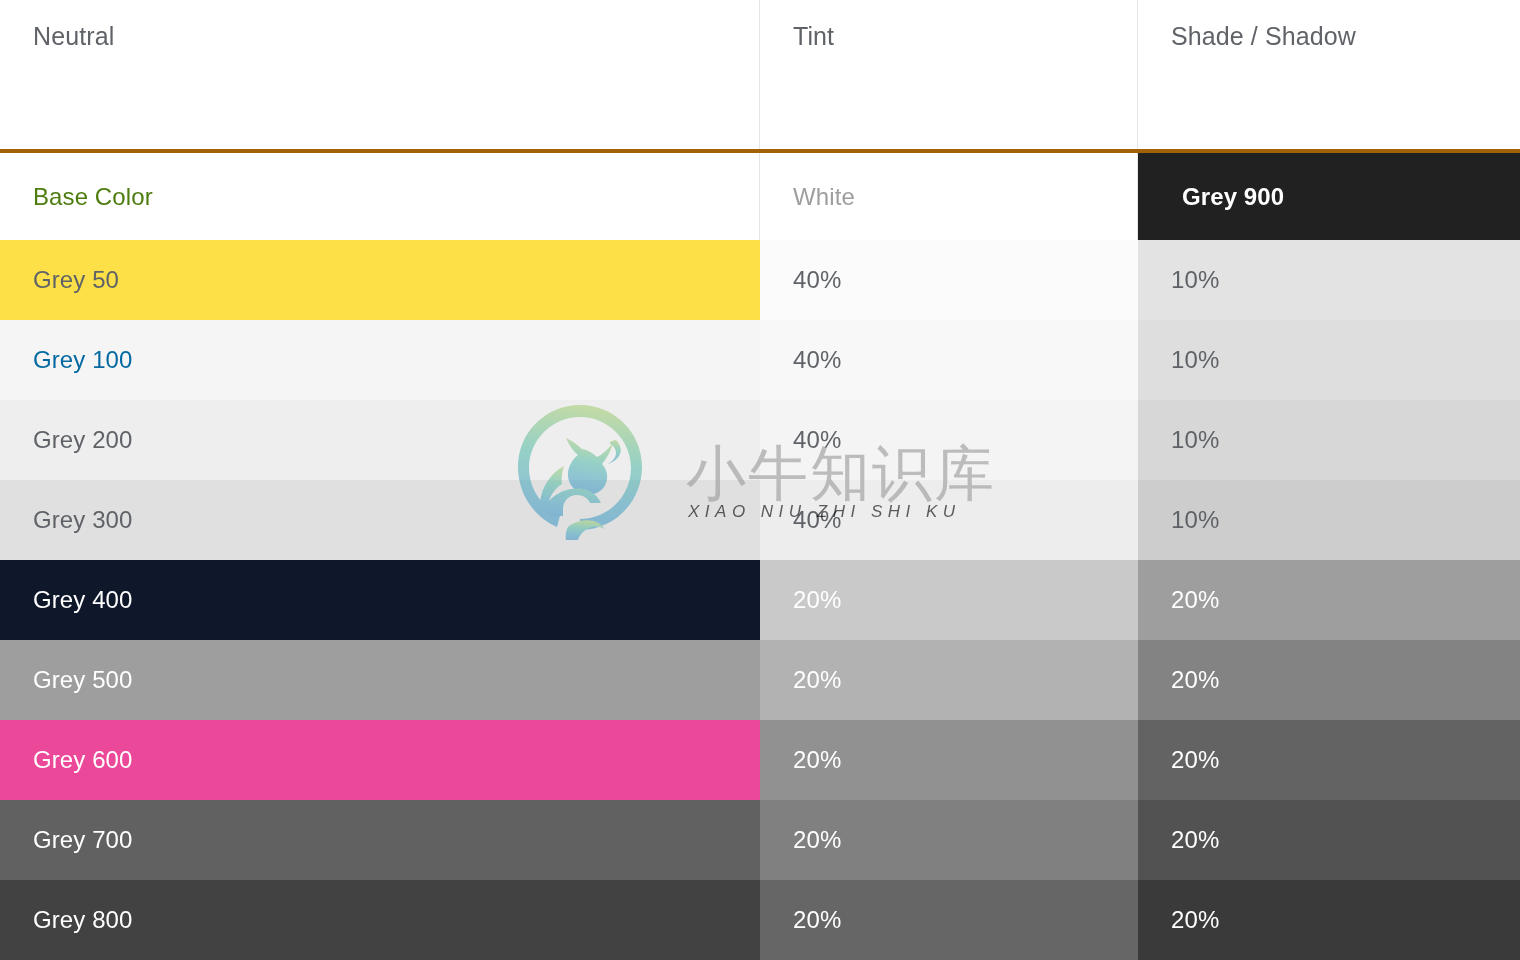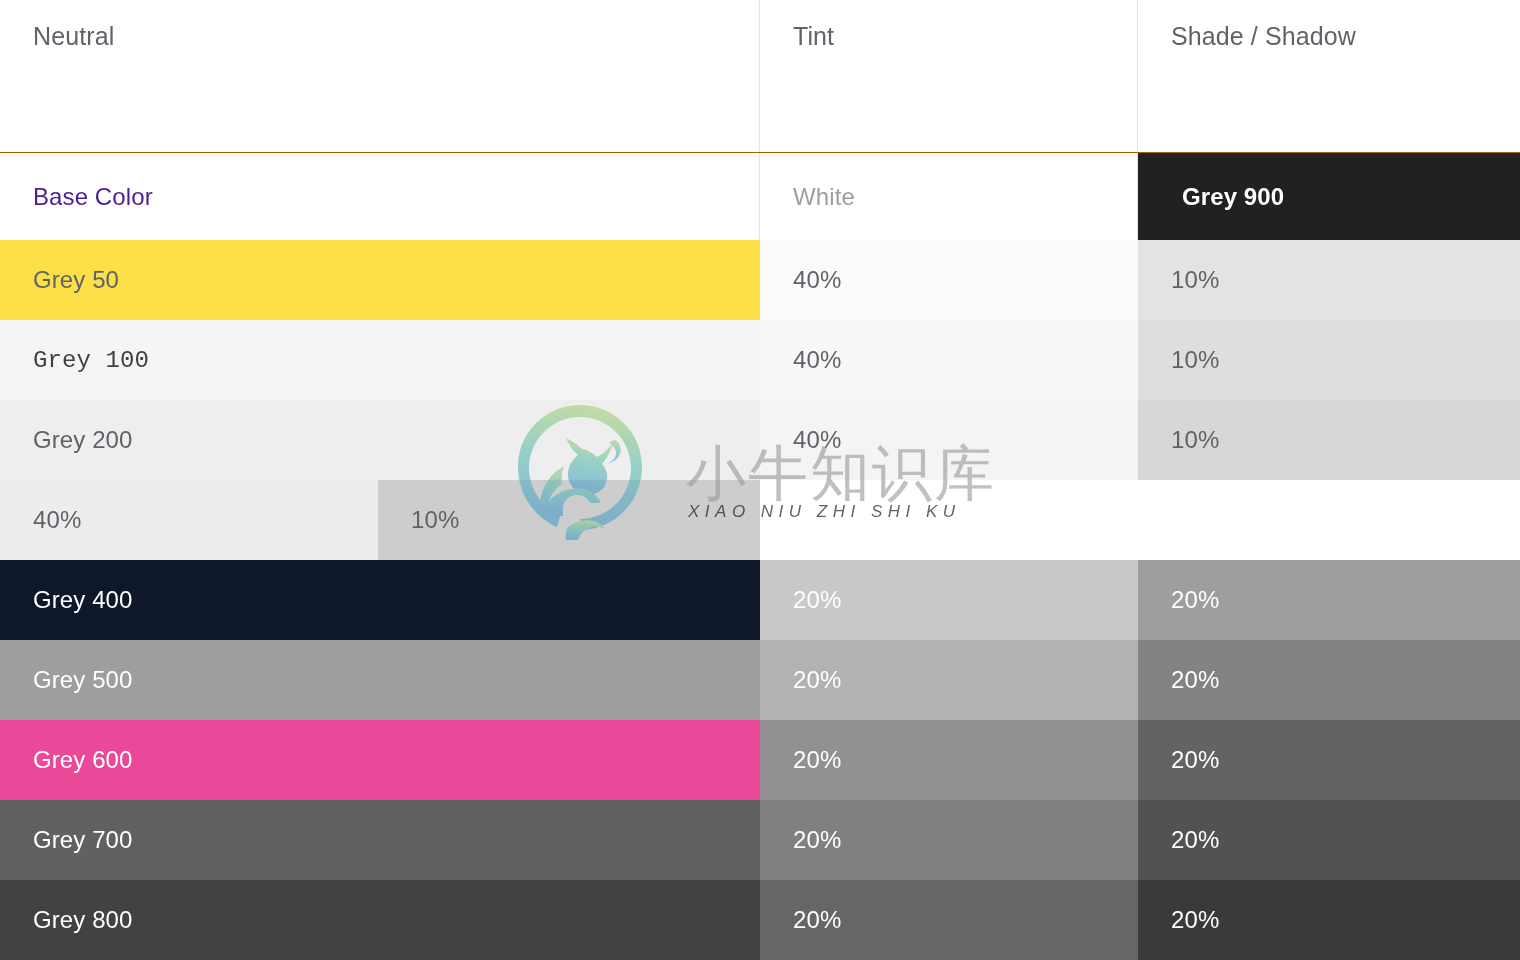--- a/index.html
+++ b/index.html
@@ -18,21 +18,21 @@
     height: 960px;
     background: #ffffff;
   }
 
   
   .header-row {
     position: relative;
     display: flex;
     height: 153px;
     background: #ffffff;
-    border-bottom: 1px solid #a16207;
+    border-bottom: 4px solid #a16207;
   }
   .header-cell {
     display: flex;
     align-items: flex-start;
     padding-top: 22px;
     font-size: 25px;
     color: #5f6368;
     font-weight: 400;
     letter-spacing: 0.1px;
   }
@@ -121,21 +121,21 @@
     <div class="header-cell col-tint">
         <span>Tint</span>
       </div>
     <div class="header-cell col-shade">
         <span>Shade / Shadow</span>
       </div>
   </div>
 
   <div id="rows-container">
       <div class="row base-row">
-        <div class="cell c-base" style="background: rgb(255, 255, 255); color: #4c1d95;">
+        <div class="cell c-base" style="background: rgb(255, 255, 255); color: #4d7c0f;">
           <span>Base Color</span>
         </div>
         <div class="cell c-tint" style="background: rgb(255, 255, 255); color: rgb(158, 158, 158);">
           <span>White</span>
         </div>
         <div class="cell c-shade" style="background: rgb(33, 33, 33); color: rgb(255, 255, 255); font-weight: 700; padding-left: 44px;">
           <span>Grey 900</span>
         </div>
       </div>
       <div class="row">
@@ -143,21 +143,21 @@
           <span>Grey 50</span>
         </div>
         <div class="cell c-tint" style="background: rgb(251, 251, 251); color: rgb(95, 99, 104);">
           <span>40%</span>
         </div>
         <div class="cell c-shade" style="background: rgb(227, 227, 227); color: rgb(95, 99, 104);">
           <span>10%</span>
         </div>
       </div>
       <div class="row">
-        <div class="cell c-base" style="background: rgb(245, 245, 245); color: #404040; font-family: Liberation Mono, monospace;">
+        <div class="cell c-base" style="background: rgb(245, 245, 245); color: #0369a1;">
           <span>Grey 100</span>
         </div>
         <div class="cell c-tint" style="background: rgb(248, 248, 248); color: rgb(95, 99, 104);">
           <span>40%</span>
         </div>
         <div class="cell c-shade" style="background: rgb(222, 222, 222); color: rgb(95, 99, 104);">
           <span>10%</span>
         </div>
       </div>
       <div class="row">
@@ -165,20 +165,23 @@
           <span>Grey 200</span>
         </div>
         <div class="cell c-tint" style="background: rgb(244, 244, 244); color: rgb(95, 99, 104);">
           <span>40%</span>
         </div>
         <div class="cell c-shade" style="background: rgb(215, 215, 215); color: rgb(95, 99, 104);">
           <span>10%</span>
         </div>
       </div>
       <div class="row">
+        <div class="cell c-base" style="background: rgb(224, 224, 224); color: rgb(95, 99, 104);">
+          <span>Grey 300</span>
+        </div>
         <div class="cell c-tint" style="background: rgb(237, 237, 237); color: rgb(95, 99, 104);">
           <span>40%</span>
         </div>
         <div class="cell c-shade" style="background: rgb(205, 205, 205); color: rgb(95, 99, 104);">
           <span>10%</span>
         </div>
       </div>
       <div class="row">
         <div class="cell c-base" style="background: #0f172a; color: rgb(255, 255, 255);">
           <span>Grey 400</span>

